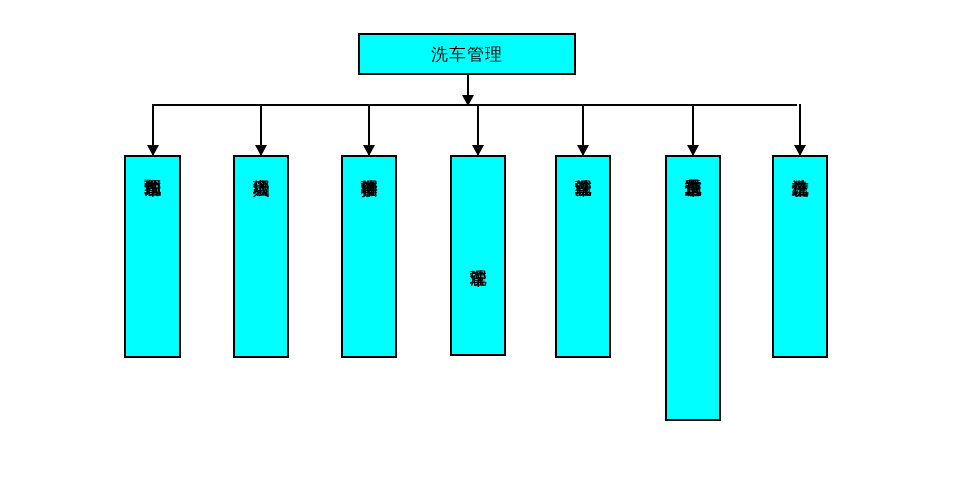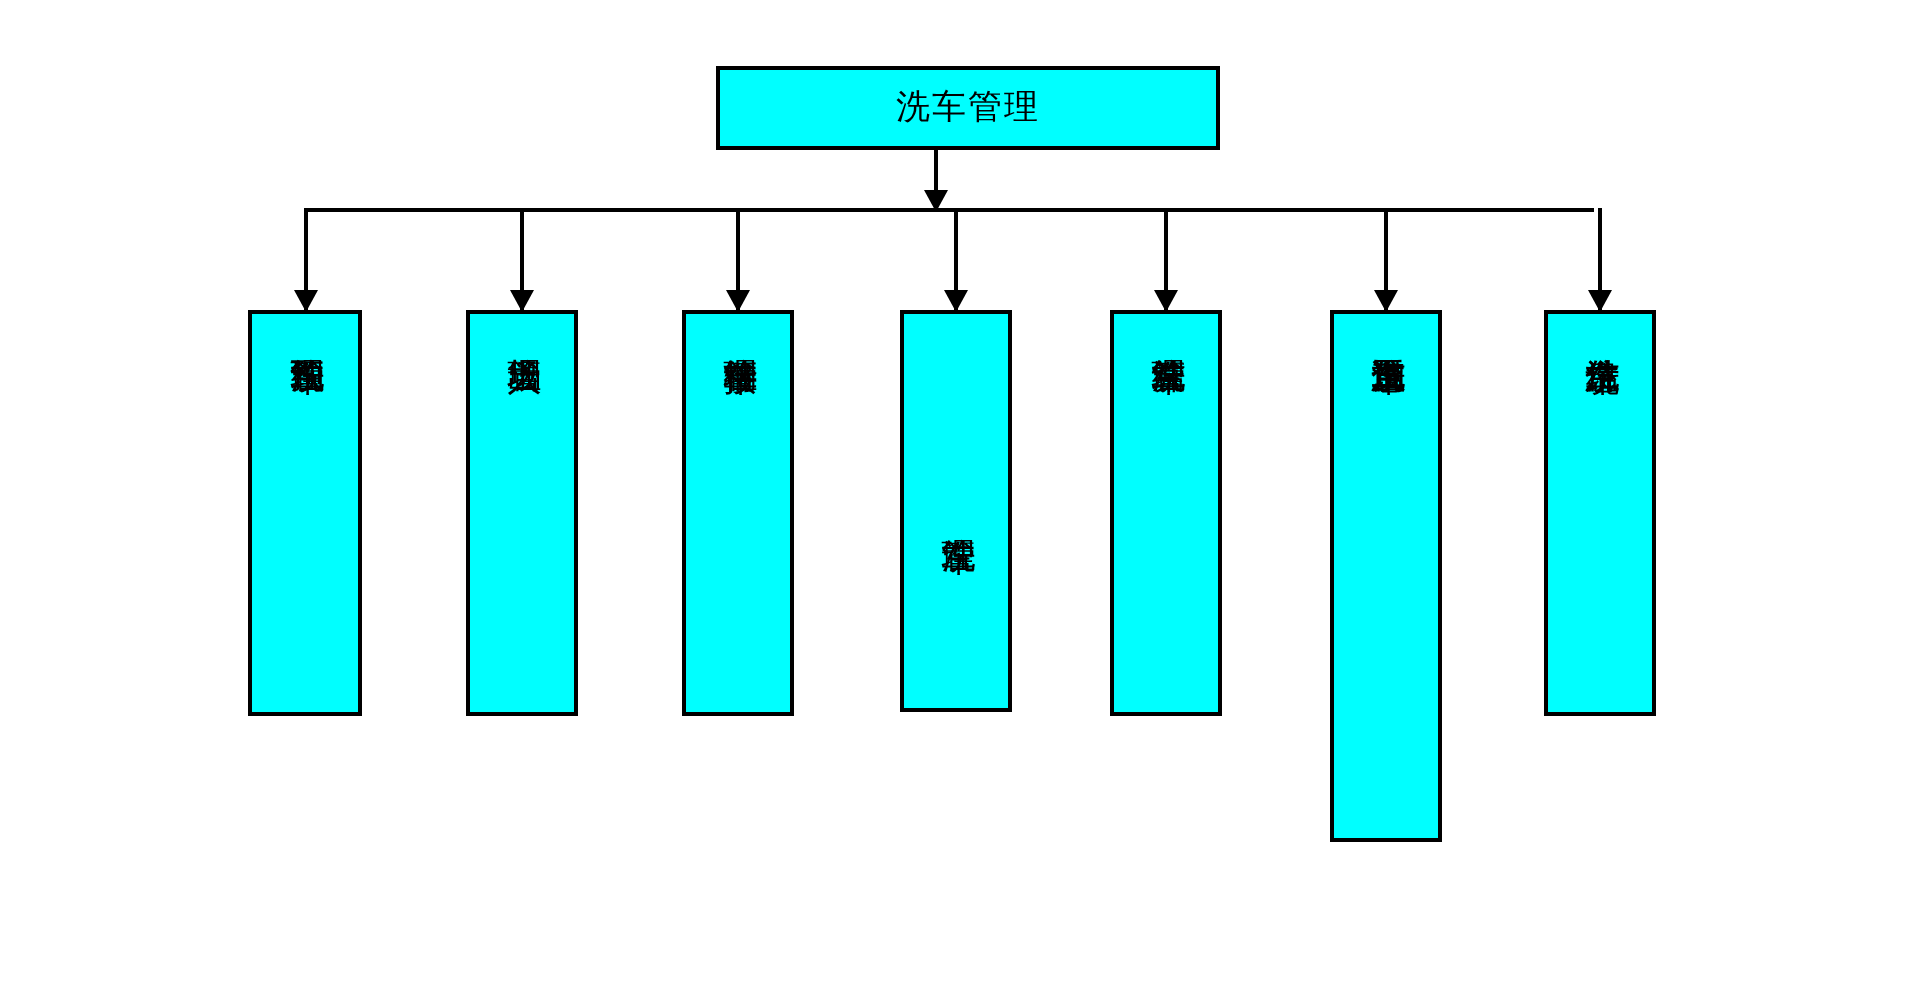--- a/index.html
+++ b/index.html
@@ -65,21 +65,21 @@
     border-left: 6px solid transparent;
     border-right: 6px solid transparent;
     border-top: 11px solid #000000;
   }
 </style>
 </head>
 <body>
 
 <div id="canvas">
 
-  <div class="node node-root" id="root-node" style="left: 358px; top: 33px; width: 252px; height: 42px;">
+  <div class="node node-root" id="root-node" style="left: 358px; top: 33px; width: 218px; height: 42px;">
     <span>洗车管理</span>
   </div>
 
   <div id="connectors">
       <div class="seg vline" style="left: 466.5px; top: 75px; height: 30px;"></div>
       <div class="arrow" style="left: 461.5px; top: 95px;"></div>
       <div class="seg hline" style="left: 152px; top: 104px; width: 645px;"></div>
       <div class="seg vline" style="left: 151.5px; top: 104px; height: 51px;"></div>
       <div class="arrow" style="left: 146.5px; top: 145px;"></div>
       <div class="seg vline" style="left: 260px; top: 104px; height: 51px;"></div>

